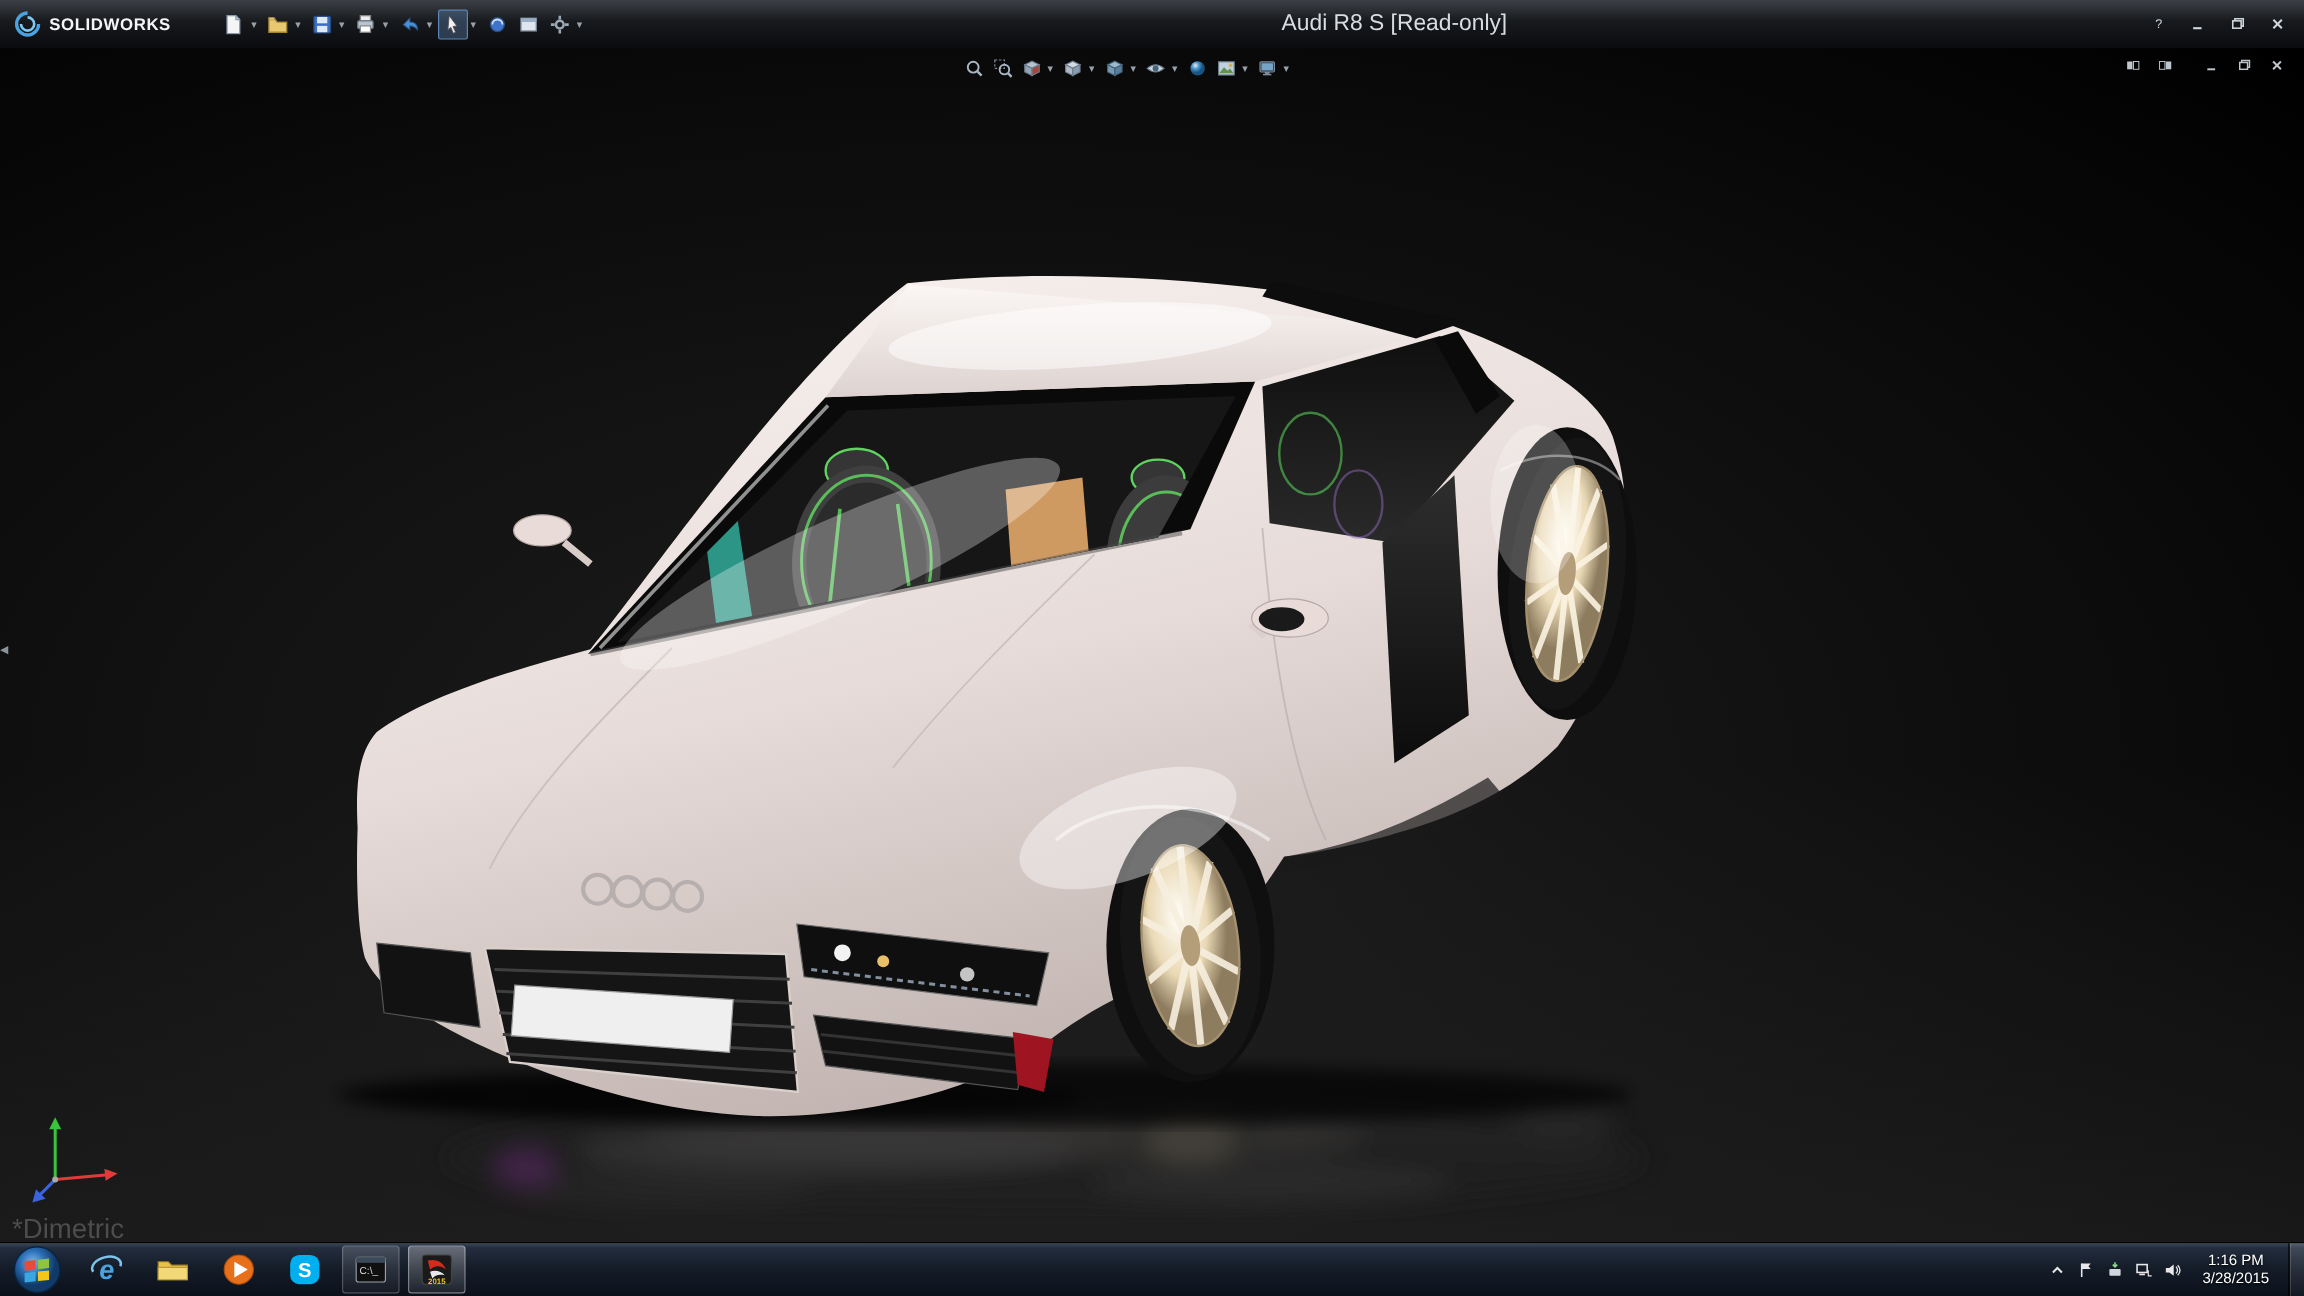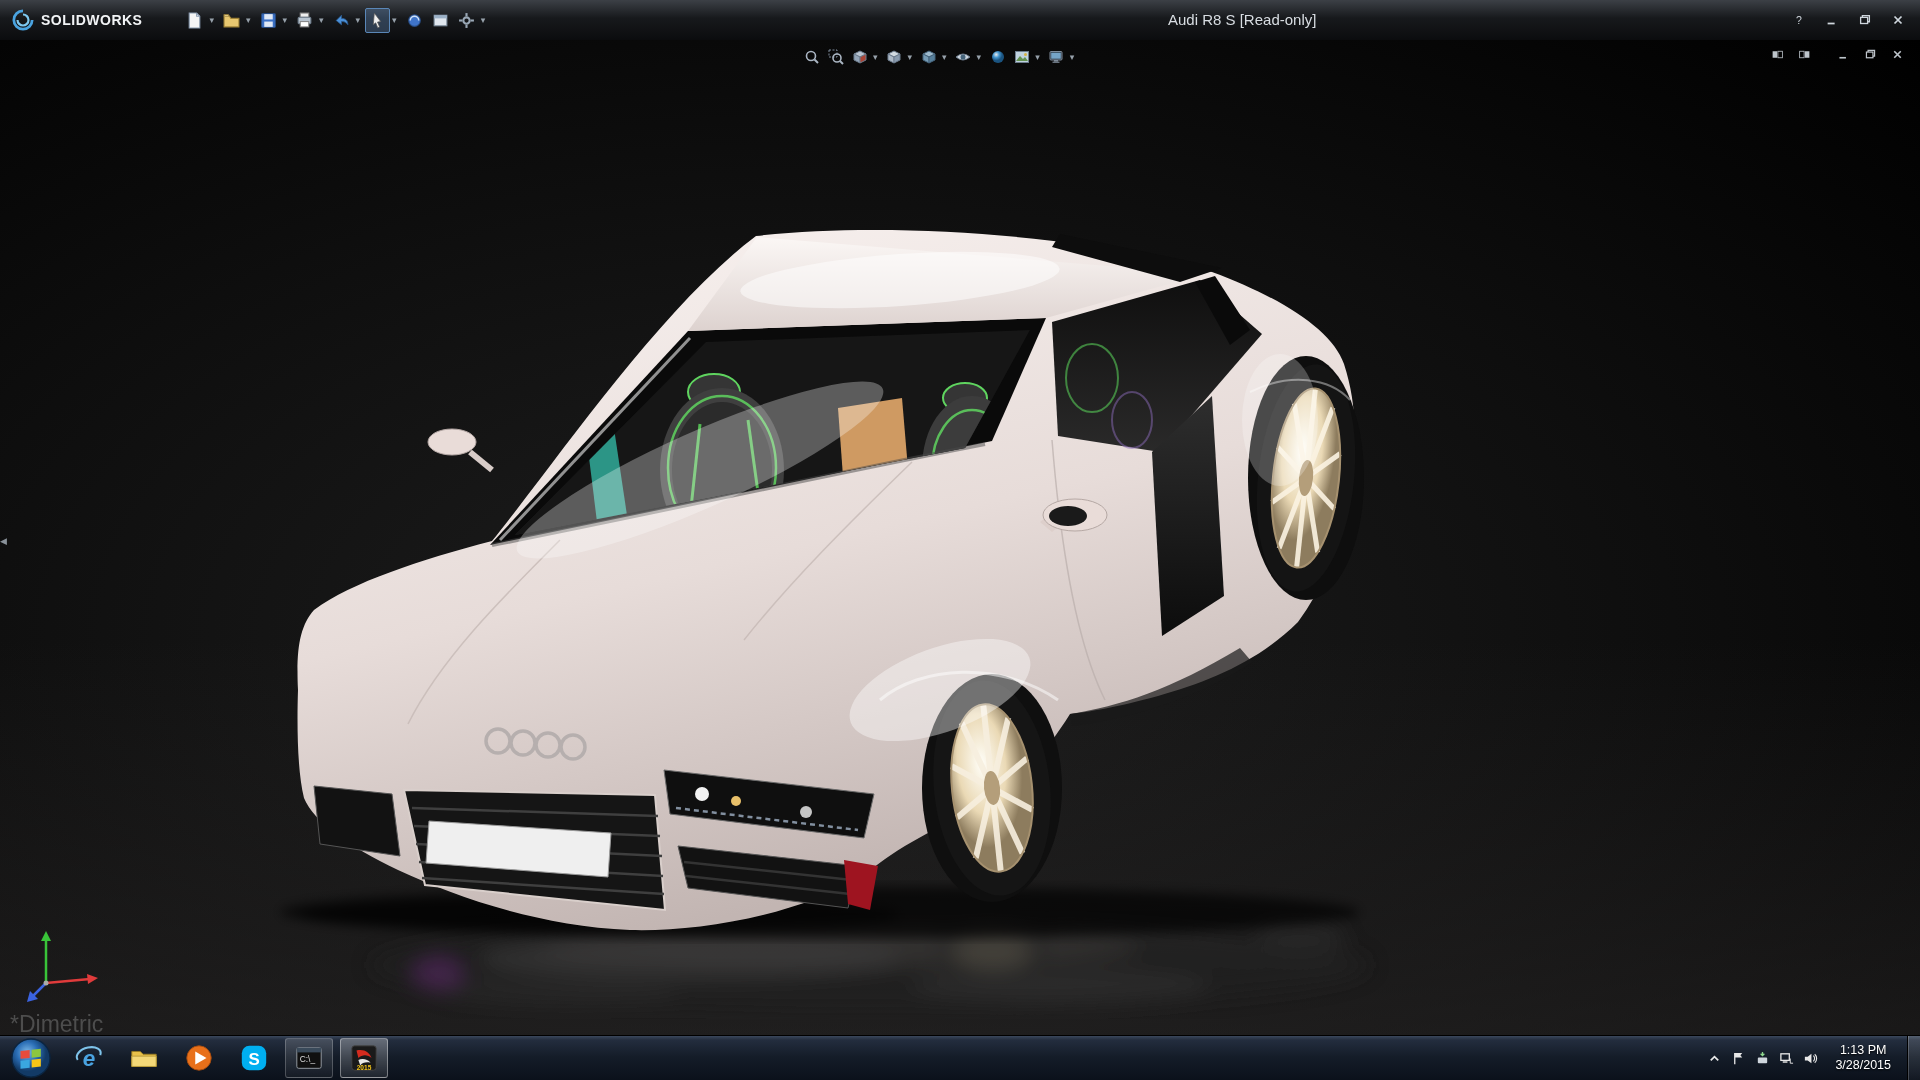--- a/index.html
+++ b/index.html
@@ -12,22 +12,22 @@
     background:linear-gradient(180deg,#3c4046 0%,#17191c 45%,#0b0c0e 100%);
     display:flex; align-items:center; z-index:30; }
   .brand { display:flex; align-items:center; gap:7px; padding:0 12px; height:100%; }
   .brand svg { width:22px; height:22px; }
   .brand-text { color:#f2f4f6; font-weight:bold; font-size:14px; letter-spacing:.5px; }
   .toolbar { display:flex; align-items:center; margin-left:28px; gap:1px; }
   .tbtn { width:25px; height:25px; display:inline-flex; align-items:center; justify-content:center; border:1px solid transparent; border-radius:2px; }
   .tbtn svg { width:17px; height:17px; }
   .tbtn.active { background:rgba(120,170,230,.28); border-color:#5a87b8; }
   .caret { color:#97a1ab; font-size:9px; margin:0 4px 0 1px; }
-  .win-title { position:absolute; left:1168px; top:0; height:40px; line-height:40px;
-    color:#d8dde2; font-size:15px; white-space:nowrap; }
+  .win-title { position:absolute; left:1068px; top:0; height:40px; line-height:40px;
+    color:#d8dde2; font-size:19px; white-space:nowrap; }
   .win-controls { position:absolute; right:12px; top:0; height:40px; display:flex; align-items:center; gap:13px; }
   .win-controls .tbtn { width:20px; height:20px; }
   .win-controls .tbtn svg { width:14px; height:14px; }
 
   
   .viewport { position:absolute; top:40px; left:0; right:0; bottom:45px;
     background:radial-gradient(ellipse at 42% 60%, #1e1e1e 0%, #0e0e0e 55%, #000 100%);
     overflow:hidden; z-index:10; }
   .scene { position:absolute; inset:0; width:100%; height:100%; display:block; }
 
@@ -600,20 +600,20 @@
             </svg>
           </span>
           <span class="tray-btn" data-name="volume">
             <svg viewBox="0 0 16 16">
               <path d="M2 6h3l4-3v10l-4-3H2z" fill="#e8e8e8"></path>
               <path d="M11 5a4 4 0 0 1 0 6M12.5 3.5a6 6 0 0 1 0 9" stroke="#e8e8e8" fill="none" stroke-width="1.2"></path>
             </svg>
           </span>
         </div>
       <div class="clock" data-name="system-clock">
-        <div data-name="clock-time">1:13 PM</div>
+        <div data-name="clock-time">1:16 PM</div>
         <div data-name="clock-date">3/28/2015</div>
       </div>
       <div class="show-desktop" data-name="show-desktop-button"></div>
     </div>
   </div>
 
 </div>
 
 </body></html>

